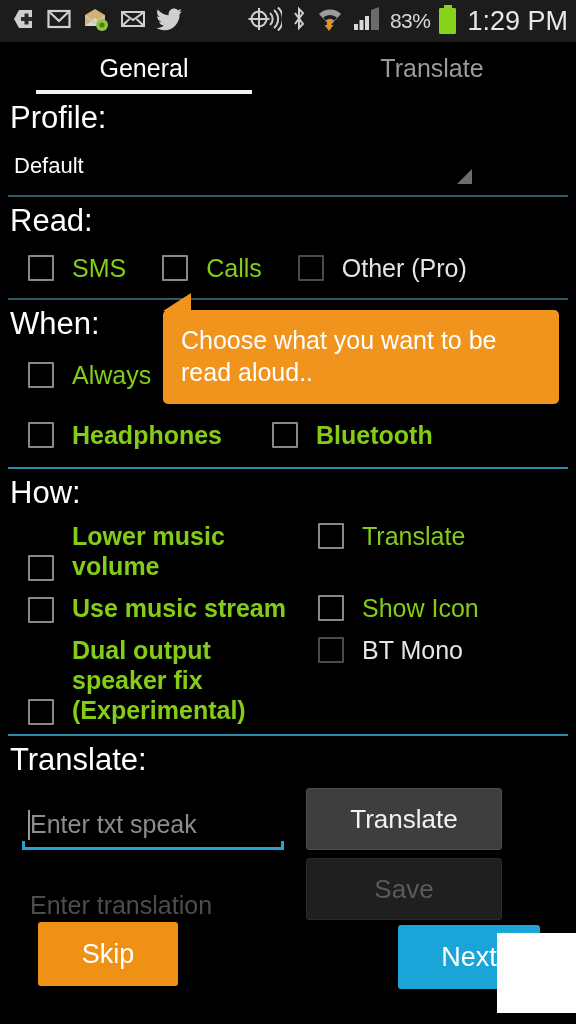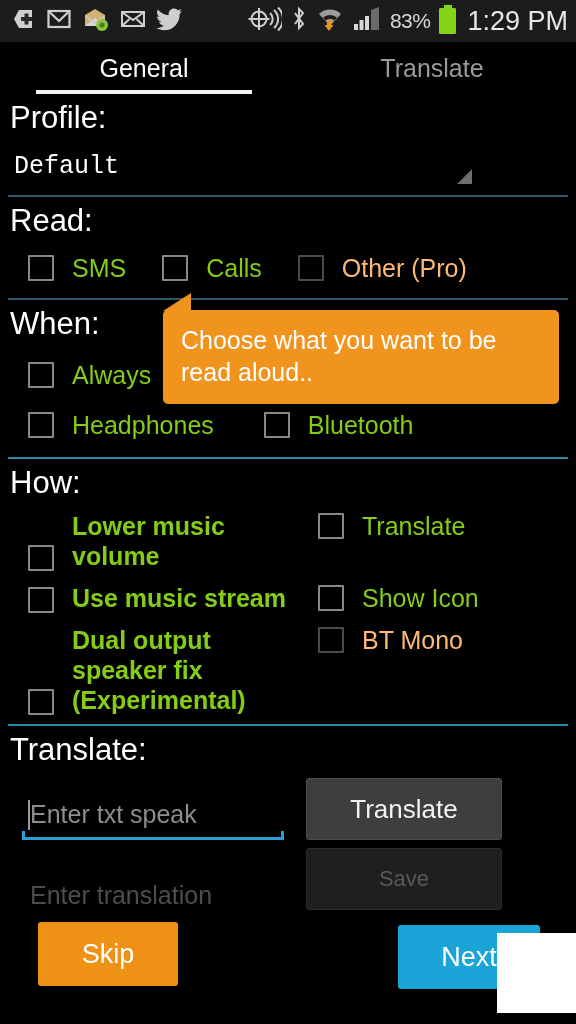--- a/index.html
+++ b/index.html
@@ -61,43 +61,43 @@
     padding: 4px 0 2px 2px; font-weight: 400;
   }
   .divider { height: 2px; background: #2e5a6b; margin: 3px 0 0 0; }
   .divider.bright { background: #2a89a6; }
 
   
   .spinner {
     position: relative; height: 52px; display: flex; align-items: center;
     padding-left: 6px;
   }
-  .spinner-val { color: #ffffff; font-size: 25px; font-family: Liberation Mono, monospace; }
+  .spinner-val { color: #ffffff; font-size: 22px; }
   .spinner-arrow {
     position: absolute; right: 96px; bottom: 8px;
     width: 0; height: 0;
     border-left: 15px solid transparent;
     border-bottom: 15px solid #6d6d6d;
   }
   .cbitem { display: flex; align-items: center; }
   .cb {
     width: 26px; height: 26px; border: 2px solid #888888;
     background: #000; flex: none; border-radius: 1px;
   }
   .cb.dim { border-color: #4a4a4a; }
   .cblabel { color: #84cc16; font-size: 25px; line-height: 30px; margin-left: 18px; }
-  .cblabel.dim { color: #fdba74; }
+  .cblabel.dim { color: #e5e5e5; }
 
   
   .read-row { display: flex; align-items: center; padding: 10px 0 12px 20px; }
   .read-row .cbitem + .cbitem { margin-left: 36px; }
 
   
   .when-row1 { display: flex; align-items: center; padding: 14px 0 14px 20px; }
-  .when-row2 { display: flex; align-items: center; padding: 6px 0 14px 20px; }
+  .when-row2 { display: flex; align-items: center; padding: 16px 0 14px 20px; font-weight: bold; }
   .when-row2 .cbitem:nth-child(2) { margin-left: 50px; }
 
   
   .how-row { display: flex; align-items: flex-start; padding: 6px 0 6px 20px; }
   .how-col-a { display: flex; align-items: flex-end; width: 290px; font-weight: bold; }
   .how-col-b { display: flex; align-items: center; }
   .w2 { width: 180px; }
 
   
   .tr-row { display: flex; align-items: flex-end; padding: 6px 0 0 14px; }
@@ -124,21 +124,21 @@
     align-items: center; justify-content: center;
   }
 
   
   .bot-row { display: flex; align-items: flex-end; padding: 8px 0 0 14px; position: relative; }
   .bot-field { width: 262px; position: relative; padding-top: 6px; }
   .bot-placeholder { color: #4d4d4d; font-size: 25px; padding-left: 8px; }
   .btn-save {
     margin-left: 22px; width: 196px; height: 62px;
     background: #1f1f1f; border: 1px solid #2b2b2b; border-radius: 3px;
-    color: #5a5a5a; font-size: 22px; display: flex;
+    color: #5a5a5a; font-size: 26px; display: flex;
     align-items: center; justify-content: center;
   }
 
   
   .tooltip {
     position: absolute; left: 163px; top: 310px; width: 396px;
     background: #f0941e; border-radius: 5px;
     padding: 14px 16px 16px 18px;
     color: #ffffff; font-size: 25px; line-height: 32px;
     z-index: 40;

